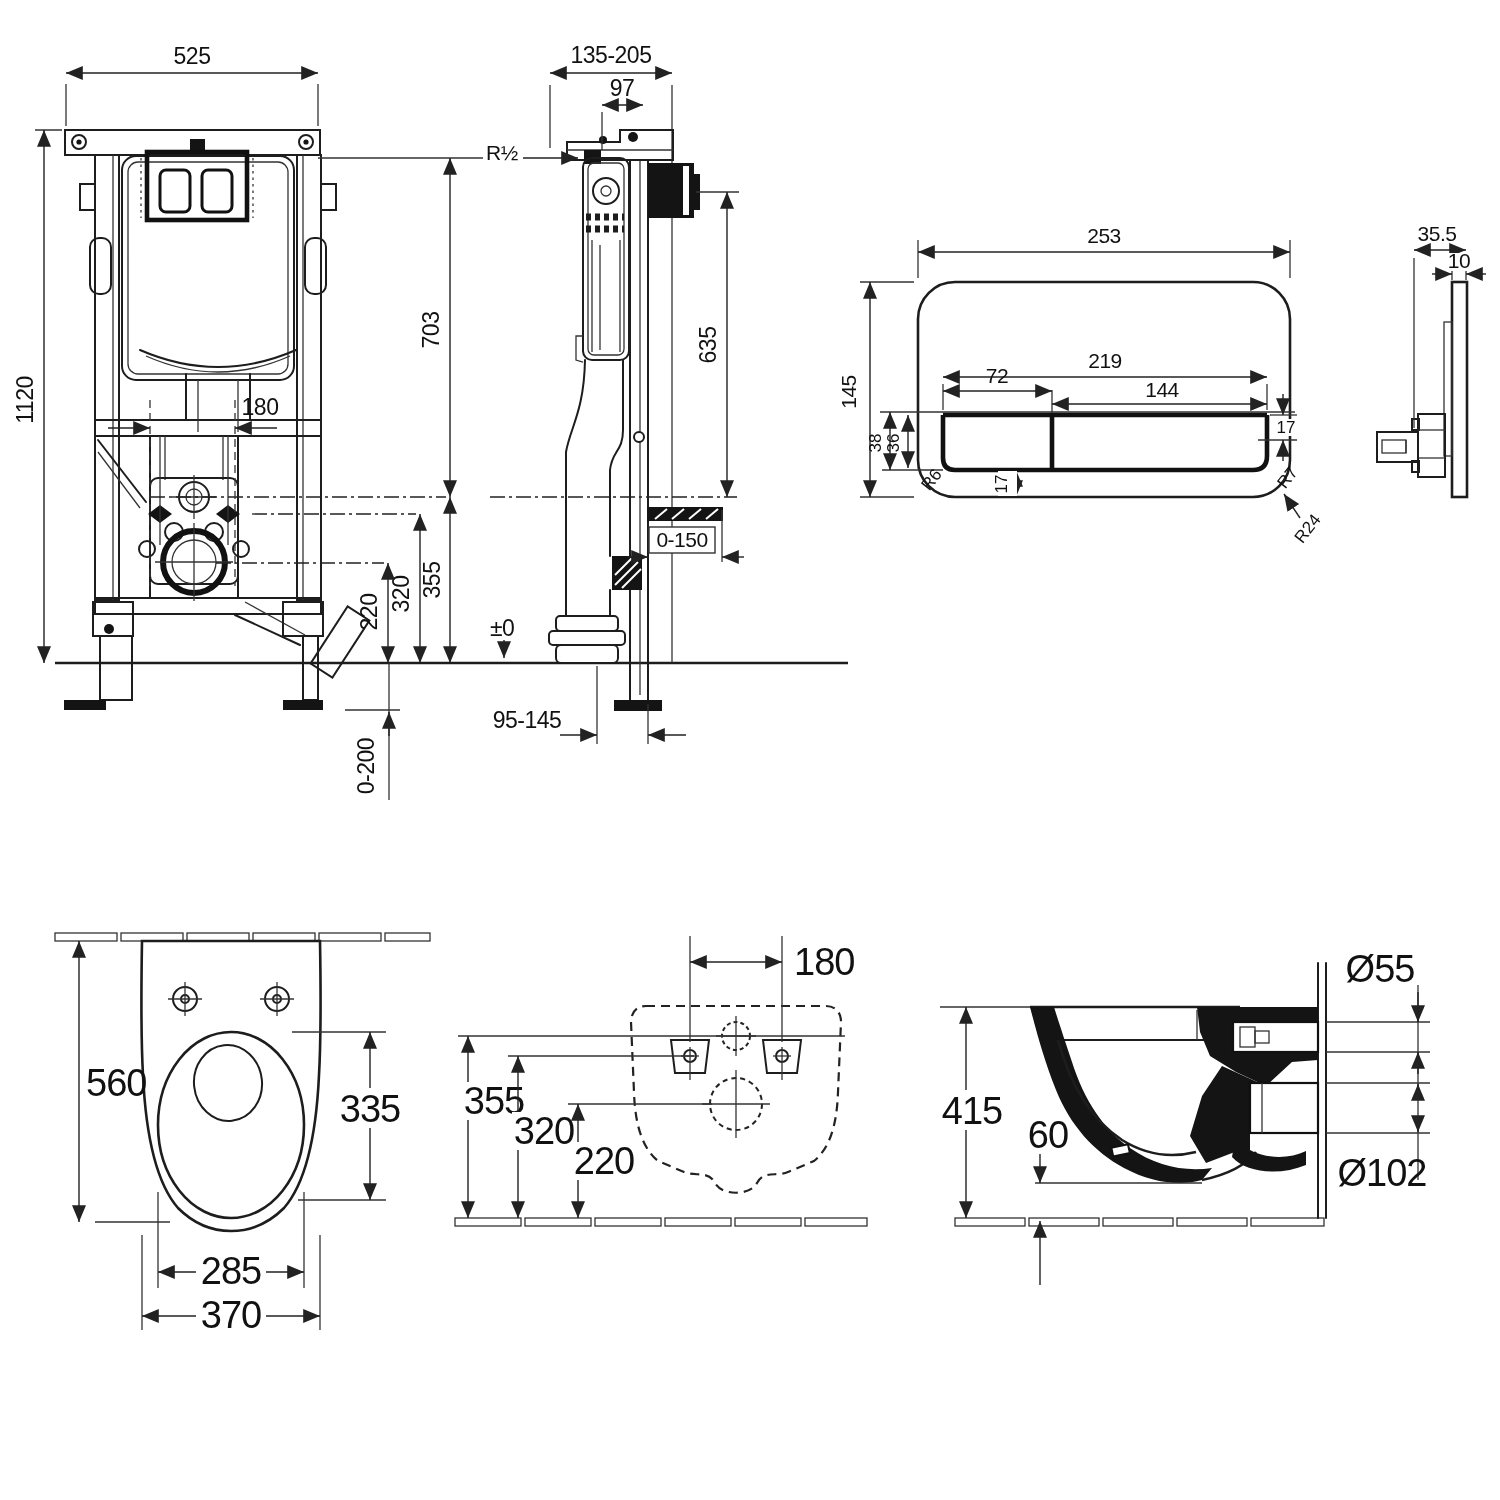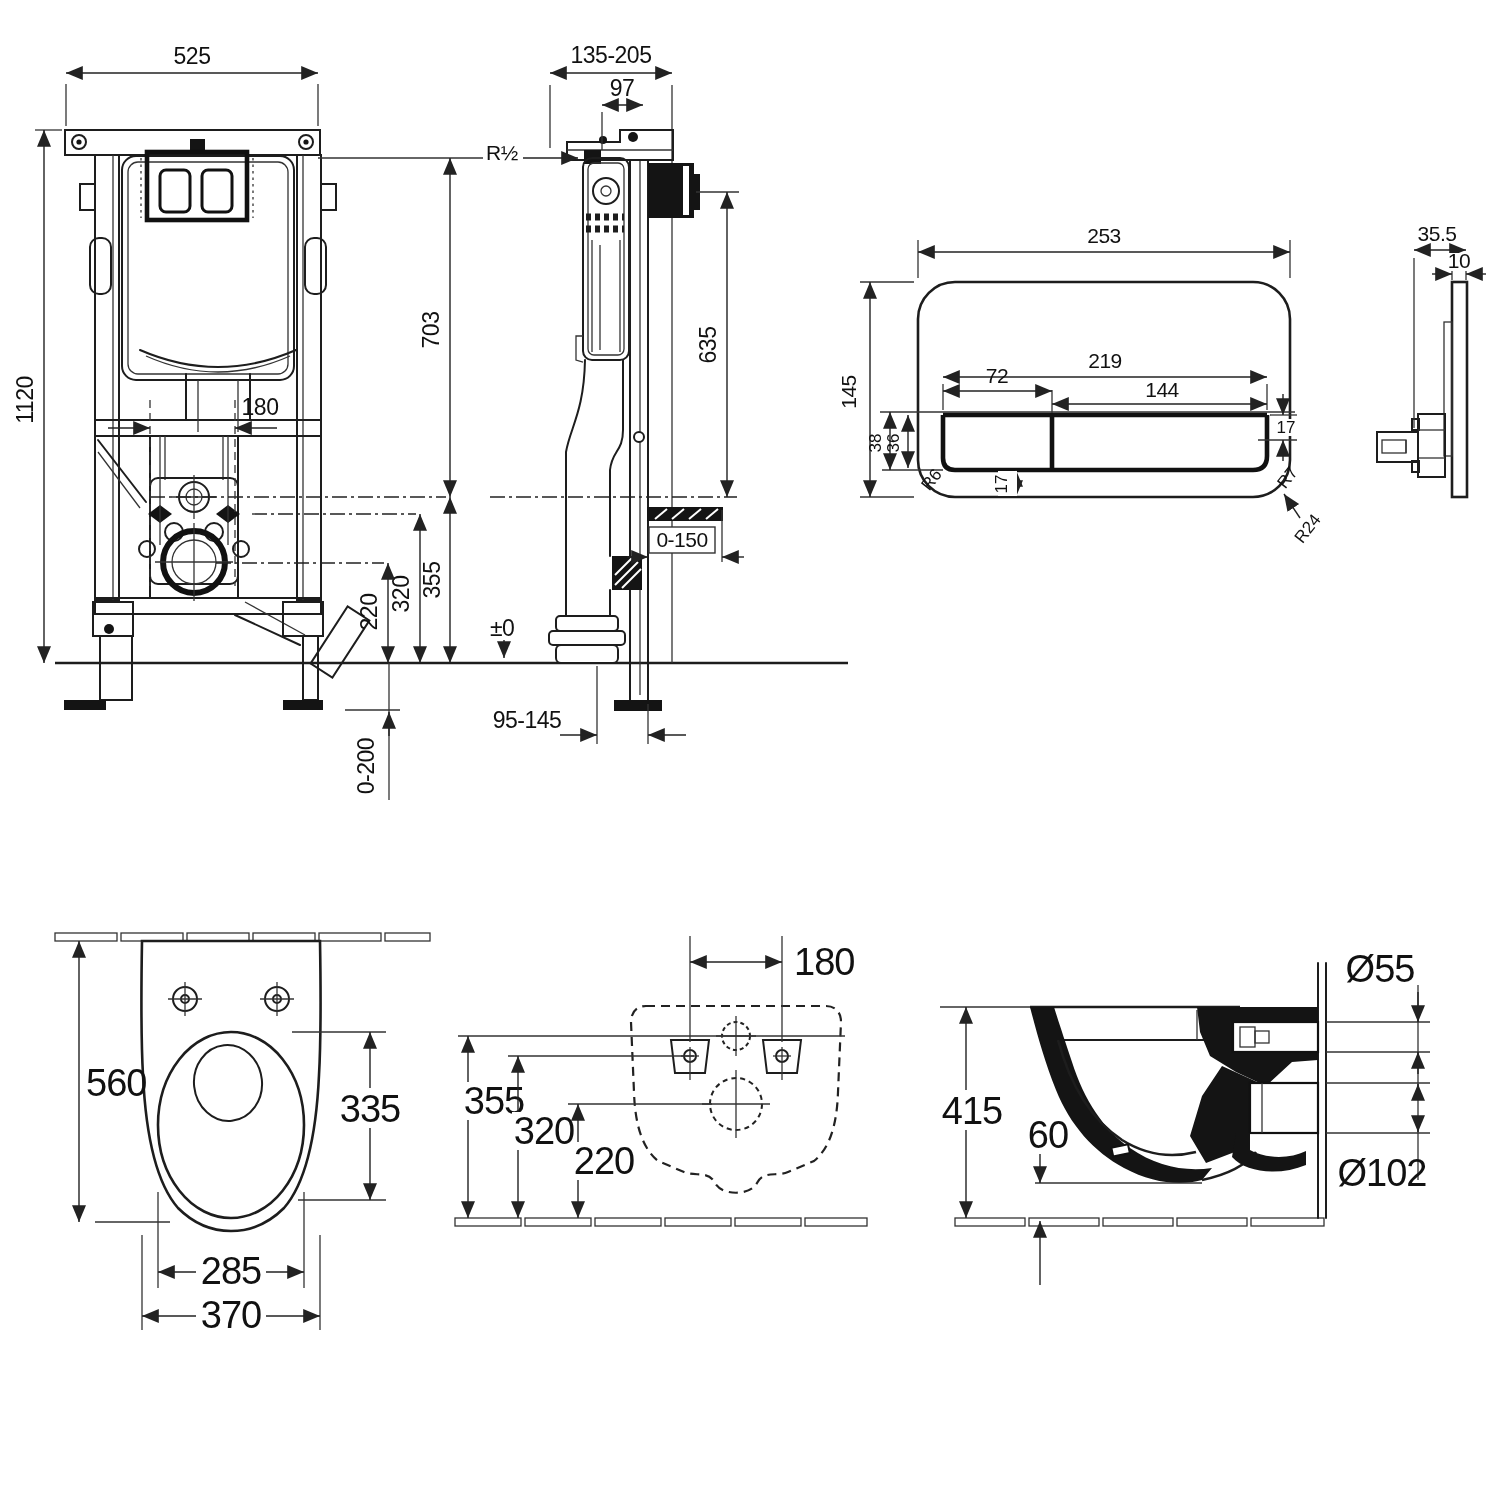--- a/index.html
+++ b/index.html
@@ -1,16 +1,16 @@
 <!DOCTYPE html>
 <html><head>
 <meta charset="utf-8">
 <style>
   html,body{margin:0;padding:0;background:#ffffff;}
-  .page{width:1500px;height:1500px;position:relative;background:#fff;overflow:hidden;}
+  .page{width:1500px;height:1500px;position:relative;background:#fff;overflow:hidden;border-radius:28px;}
   svg{display:block;}
   
   .ln{stroke:#1d1d1d;stroke-width:2;fill:none;stroke-linecap:round;}
   .ln25{stroke:#1d1d1d;stroke-width:2.6;fill:none;}
   .th{stroke:#333;stroke-width:1.3;fill:none;}
   .hv{stroke:#111;stroke-width:4.6;fill:none;}
   .dim{stroke:#222;stroke-width:1.4;fill:none;}
   .dd{stroke:#222;stroke-width:1.3;fill:none;stroke-dasharray:15 4 3 4;}
   .dsh{stroke:#222;stroke-width:2.2;fill:none;stroke-dasharray:9 6;}
   .fil{fill:#141414;stroke:none;}

